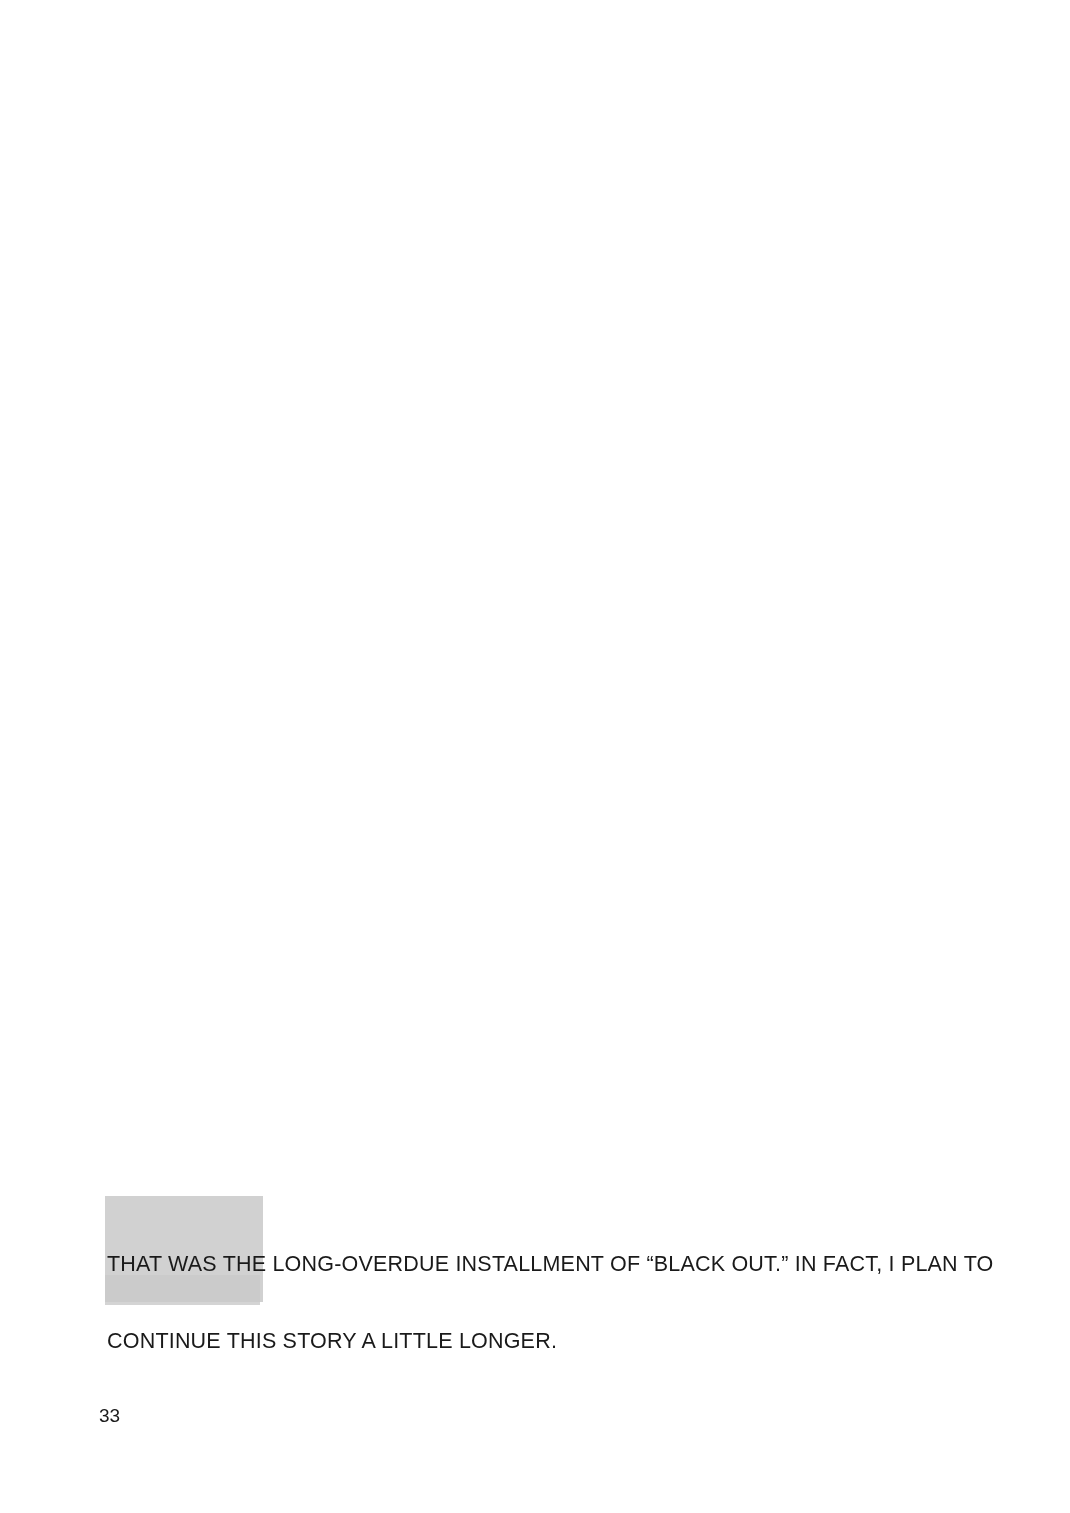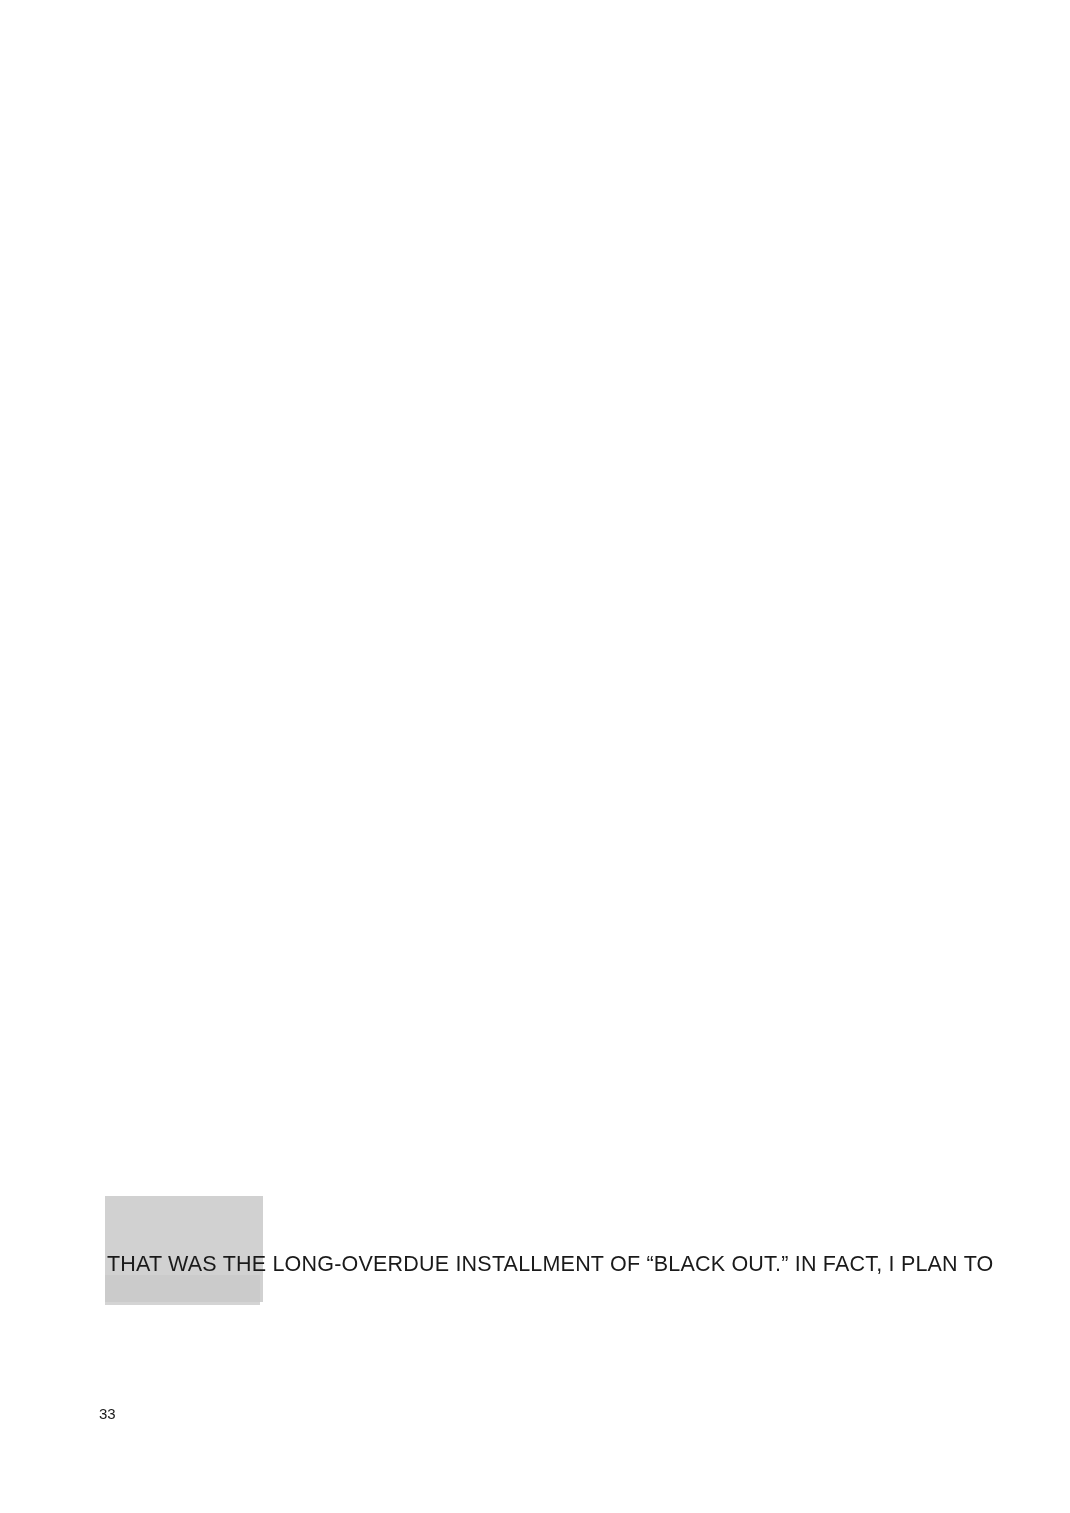--- a/index.html
+++ b/index.html
@@ -46,35 +46,36 @@
     left: 105px;
     top: 1275px;
     width: 155px;
     height: 30px;
     opacity: 0.8;
   }
   .page-number {
     position: absolute;
     left: 99px;
     top: 1405px;
-    font-size: 15px;
+    font-size: 19px;
     color: #1a1a1a;
     font-family: "Liberation Sans", sans-serif;
   }
 </style>
 </head>
 <body>
 
 <div class="page">
 
   <div class="smudge"></div>
   <div class="smudge s2"></div>
 
   <div class="afterword">
     <span class="ln">That was the long-overdue installment of “Black Out.” In fact, I plan to</span>
+    <span class="ln">continue this story a little longer.</span>
     
     
     
   </div>
 
   <div class="page-number">33</div>
 
 </div>
 
 </body></html>

